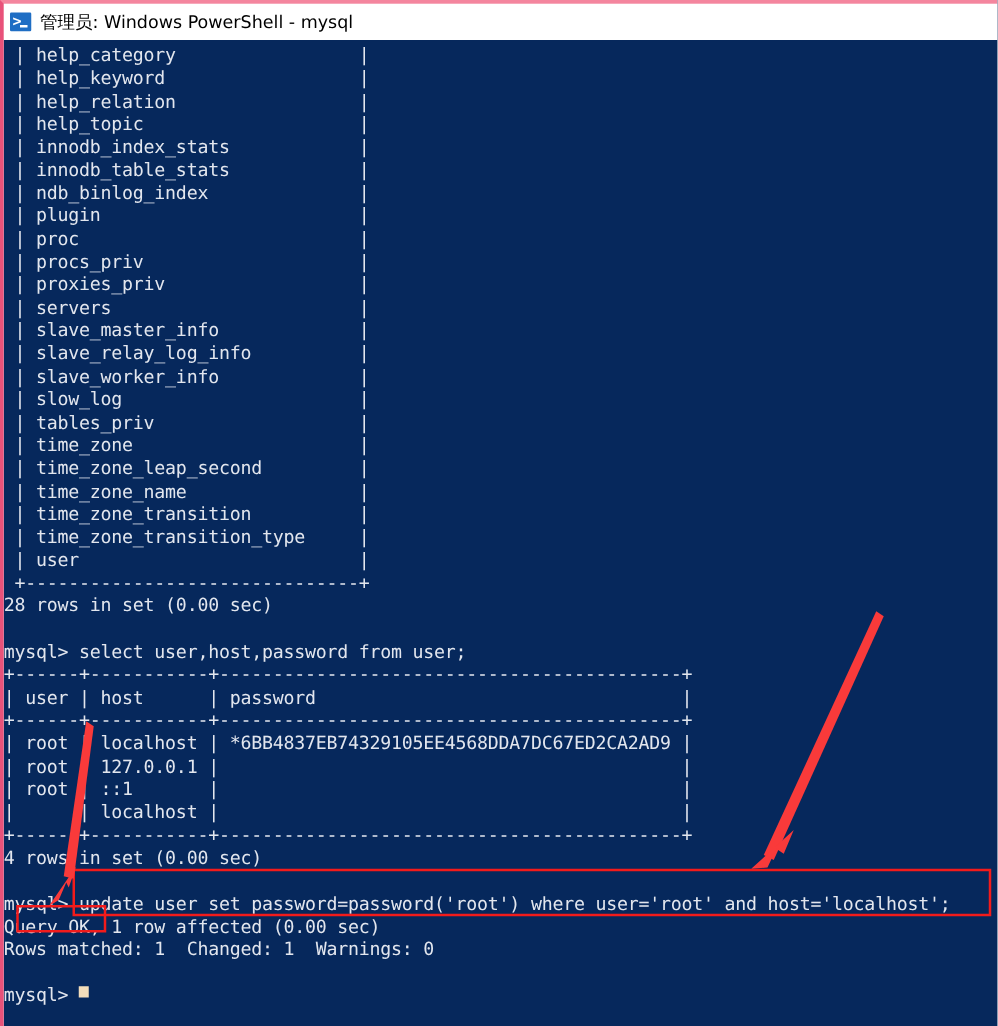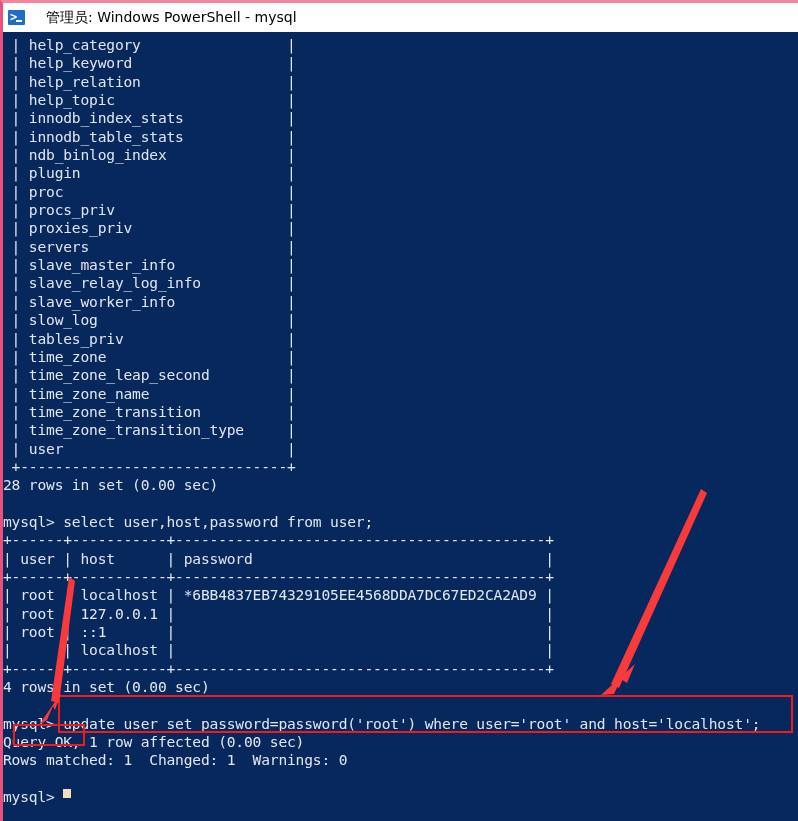--- a/index.html
+++ b/index.html
@@ -28,21 +28,20 @@
     position: absolute;
     left: 0;
     top: 0;
     width: 795px;
     height: 29px;
     background: #ffffff;
     display: flex;
     align-items: center;
     padding-left: 5px;
     box-sizing: border-box;
-    gap: 14px;
   }
   .ps-icon {
     width: 17px;
     height: 15px;
     background: #1f6ec4;
     border-radius: 1px;
     position: relative;
     flex: 0 0 auto;
     margin-right: 7px;
     overflow: hidden;

